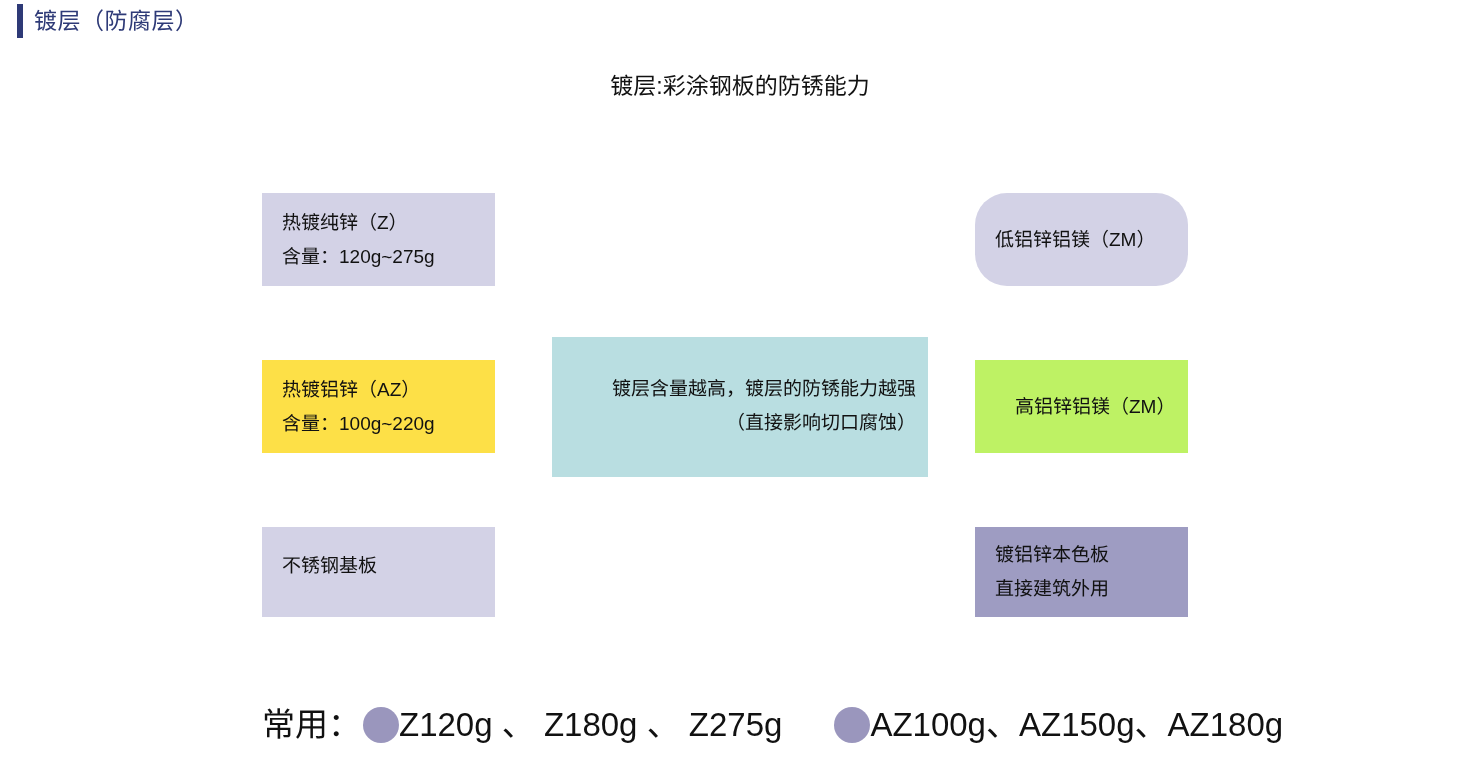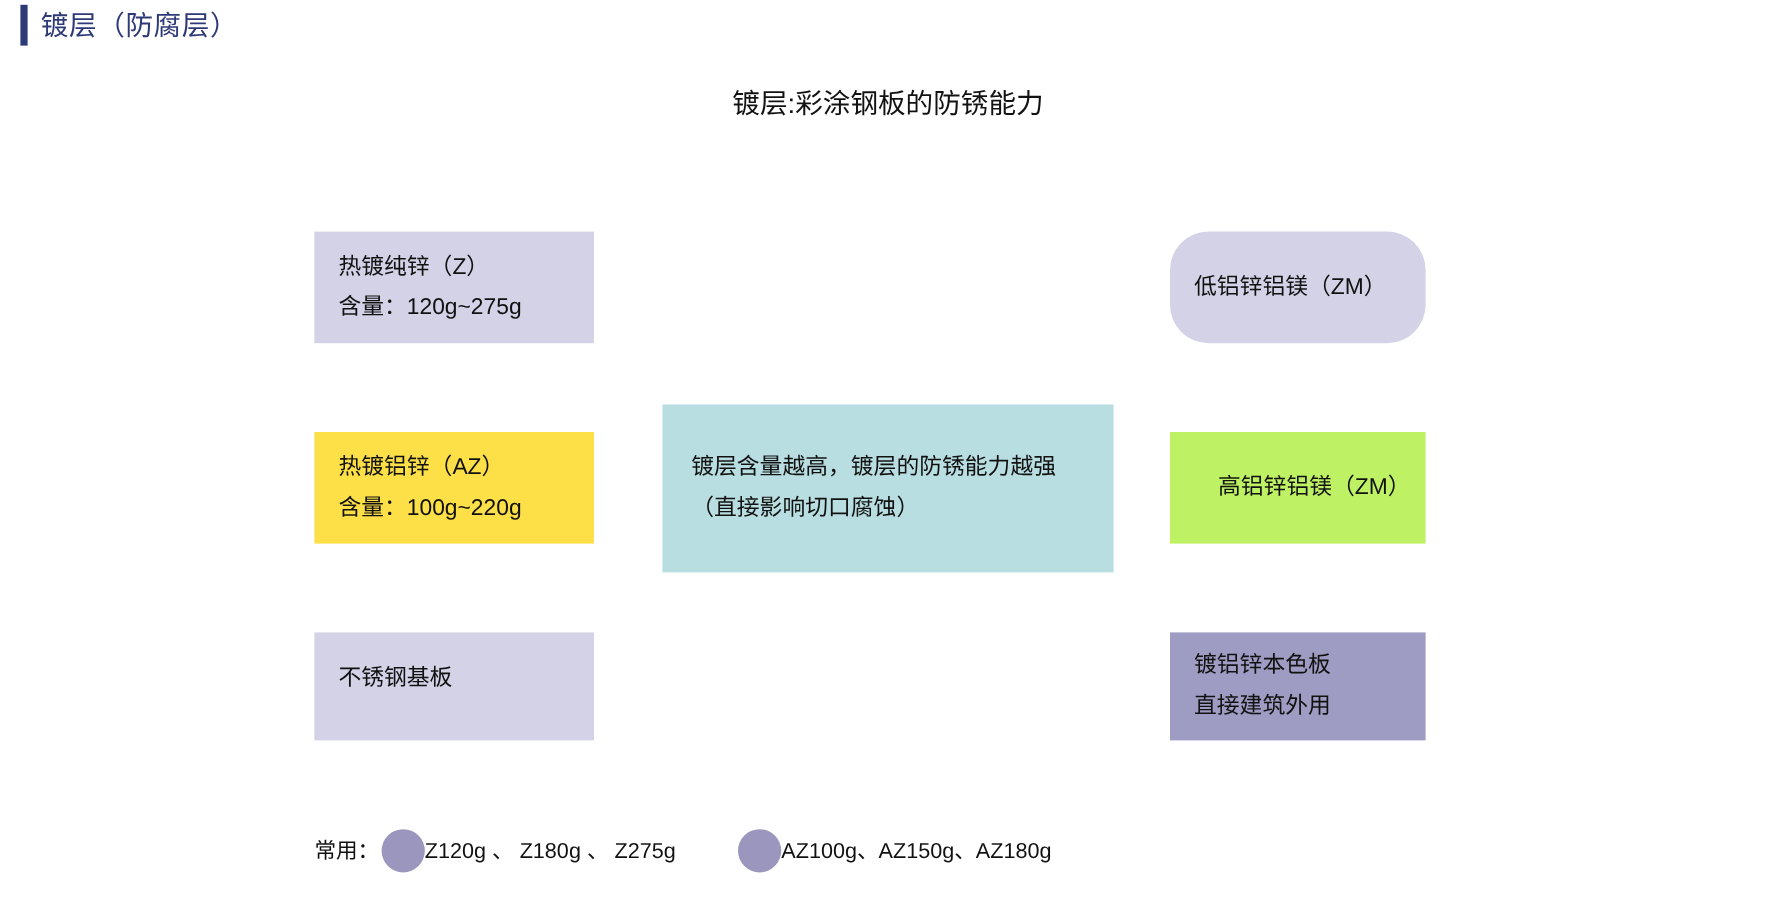--- a/index.html
+++ b/index.html
@@ -63,23 +63,23 @@
     box-sizing: border-box;
     display: flex;
     flex-direction: column;
     justify-content: center;
     padding: 0 20px;
     font-size: 19px;
     line-height: 34px;
     color: #111111;
   }
   .node-box.center-node {
-    align-items: flex-start;
+    align-items: flex-end;
     text-align: center;
-    padding: 0 24px;
+    padding: 0 12px;
     font-family: Liberation Mono, monospace;
   }
   .node-line {
     white-space: nowrap;
   }
 
   
   #node-z      { left: 262px; top: 193px; width: 233px; height: 93px; }
   #node-az     { left: 262px; top: 360px; width: 233px; height: 93px; }
   #node-sus    { left: 262px; top: 527px; width: 233px; height: 90px; }
@@ -92,25 +92,25 @@
   
   #node-center { left: 552px; top: 337px; width: 376px; height: 140px; }
 
   
   #node-sus .node-line { position: relative; top: -6px; }
 
   
   .legend-row {
     position: absolute;
     left: 262px;
-    top: 686px;
+    top: 702px;
     height: 46px;
     display: flex;
     align-items: center;
-    font-size: 18px;
+    font-size: 33px;
     line-height: 46px;
     color: #111111;
     white-space: nowrap;
   }
   .legend-label { margin-right: 2px; }
   .legend-dot {
     display: inline-block;
     width: 36px;
     height: 36px;
     border-radius: 50%;

